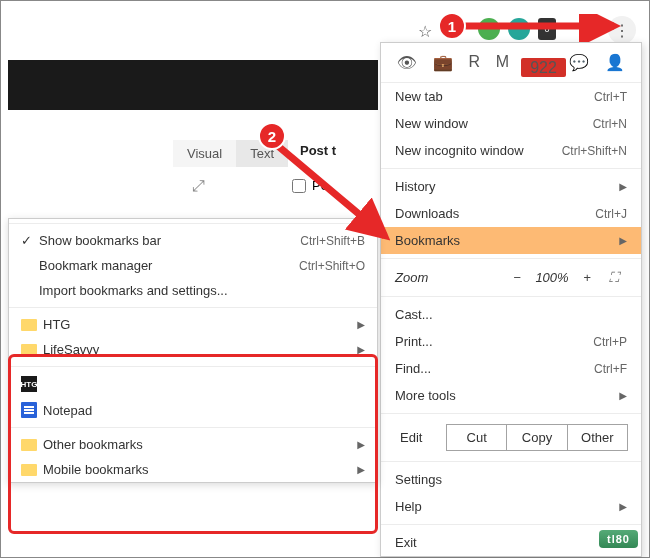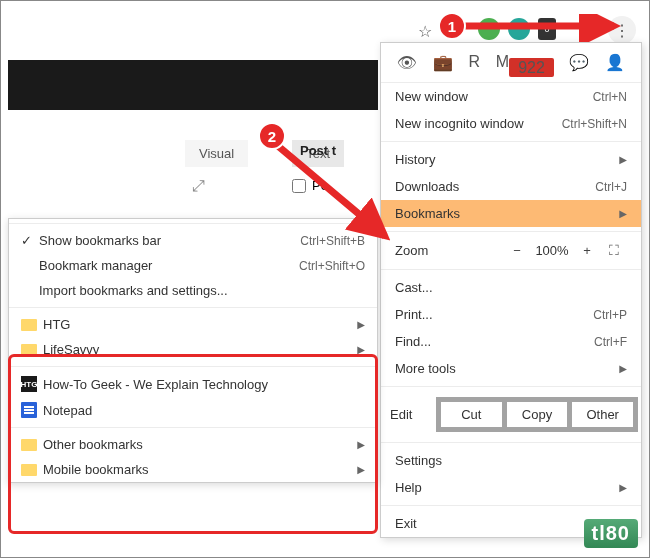--- a/index.html
+++ b/index.html
@@ -28,24 +28,23 @@
       position: absolute;
       top: 60px;
       left: 8px;
       width: 370px;
       height: 50px;
       background: #1a1a1a;
     }
     .editor-tabs {
       position: absolute;
       top: 140px;
-      left: 185px;
+      left: 173px;
       display: flex;
       align-items: flex-start;
-      gap: 44px;
     }
     .editor-tab {
       padding: 6px 14px;
       color: #555;
       background: #f5f5f5;
       font-size: 13px;
     }
     .editor-tab.active {
       background: #e8e8e8;
     }
@@ -101,21 +100,21 @@
       border-bottom: 1px solid #ececec;
     }
     .menu-icons-row span {
       position: relative;
       font-size: 16px;
       color: #555;
     }
     .badge {
       position: absolute;
       top: 6px;
-      left: 0;
+      left: 12px;
       background: #d23028;
       color: #fff;
       font-size: 9px;
       padding: 1px 9px;
       border-radius: 2px;
     }
     .menu-item {
       display: flex;
       align-items: center;
       justify-content: space-between;
@@ -142,20 +141,21 @@
     }
     .menu-sep {
       height: 1px;
       background: #ececec;
       margin: 4px 0;
     }
     .zoom-row {
       display: flex;
       align-items: center;
       padding: 6px 14px;
+      font-style: italic;
     }
     .zoom-row .zlabel {
       flex: 1;
       color: #333;
     }
     .zoom-row .zbtn {
       width: 28px;
       text-align: center;
       color: #444;
     }
@@ -166,30 +166,30 @@
     }
     .zoom-row .zfs {
       width: 26px;
       text-align: center;
       color: #666;
       font-size: 14px;
     }
     .edit-row {
       display: flex;
       align-items: center;
-      padding: 6px 3px;
+      padding: 6px 13px;
     }
     .edit-row .elabel {
       padding: 0 6px 0 6px;
       color: #333;
       flex: 0 0 auto;
       width: 52px;
     }
     .edit-row .ebtn {
-      border: 5px solid #a3a3a3;
+      border: 1px solid #a3a3a3;
       padding: 5px 0;
       text-align: center;
       color: #333;
       flex: 1;
     }
     .edit-row .ebtn + .ebtn {
       border-left: none;
     }
 
     
@@ -328,21 +328,21 @@
     }
     .arrow-svg {
       position: absolute;
       z-index: 15;
       pointer-events: none;
     }
     .watermark {
       position: absolute;
       bottom: 10px;
       right: 12px;
-      font-size: 20px;
+      font-size: 11px;
       font-weight: bold;
       color: #fff;
       background: linear-gradient(#5a7, #385);
       padding: 3px 8px;
       border-radius: 4px;
       font-family: Arial;
       letter-spacing: 1px;
     }
   </style>
 </head>
@@ -375,20 +375,24 @@
   <div class="menu-icons-row">
     <span>👁</span>
     <span>💼</span>
     <span>R</span>
     <span><span>M</span><span class="badge">922</span></span>
     <span>💬</span>
     <span>👤</span>
   </div>
 
   <div class="menu-item">
+    <span class="label">New tab</span>
+    <span class="shortcut">Ctrl+T</span>
+  </div>
+  <div class="menu-item">
     <span class="label">New window</span>
     <span class="shortcut">Ctrl+N</span>
   </div>
   <div class="menu-item">
     <span class="label">New incognito window</span>
     <span class="shortcut">Ctrl+Shift+N</span>
   </div>
   <div class="menu-sep"></div>
   <div class="menu-item">
     <span class="label">History</span>
@@ -476,21 +480,20 @@
         <span class="folder-icon"></span>
       </span>
     <span class="slabel">LifeSavvy</span>
     <span class="schevron">▶</span>
   </div>
   <div class="menu-sep"></div>
   <div class="sub-item">
     <span class="icon">
         <span class="htg-icon">HTG</span>
       </span>
-    <span class="slabel">How-To Geek - We Explain Technology</span>
   </div>
   <div class="sub-item">
     <span class="icon">
         <span class="doc-icon"></span>
       </span>
     <span class="slabel">Notepad</span>
   </div>
   <div class="menu-sep"></div>
   <div class="sub-item">
     <span class="icon">

